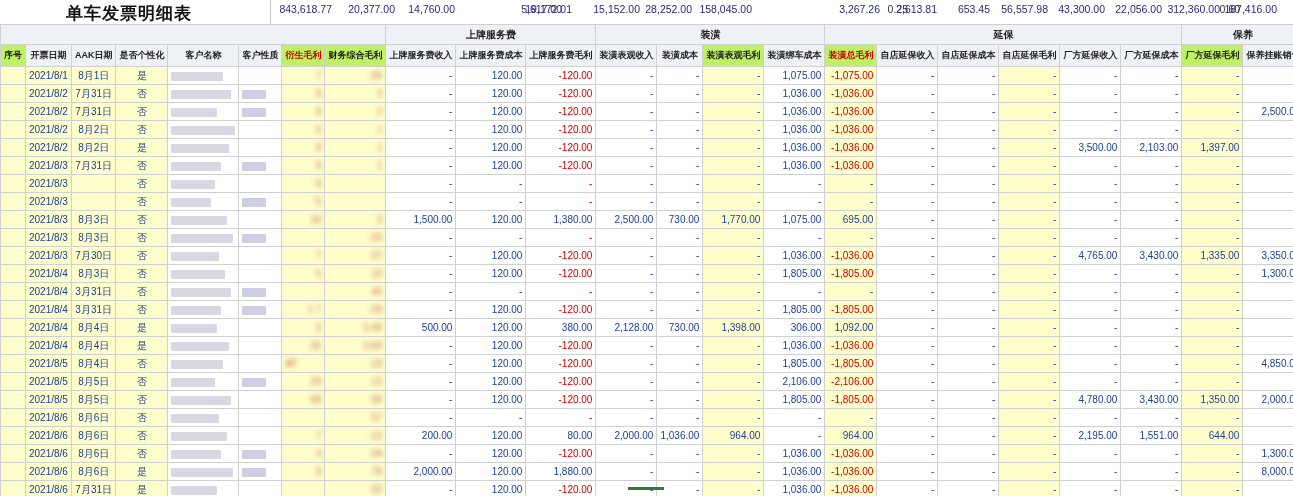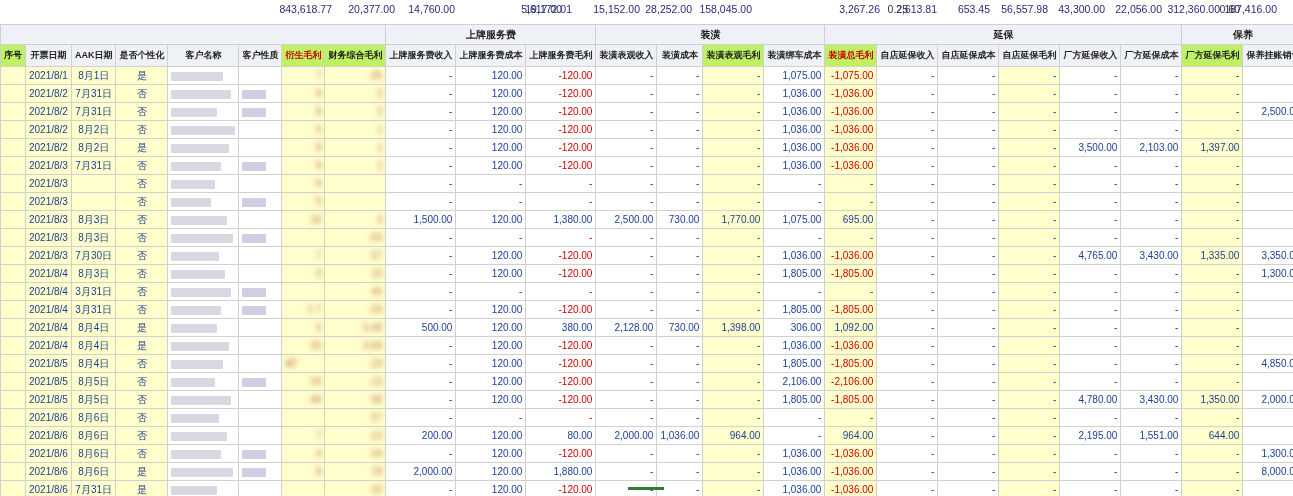--- a/index.html
+++ b/index.html
@@ -60,20 +60,29 @@
       <div class="sumcell" style="left: 820px; width: 60px;">3,267.26</div>
       <div class="sumcell" style="left: 877px; width: 60px;">2,613.81</div>
       <div class="sumcell" style="left: 930px; width: 60px;">653.45</div>
       <div class="sumcell" style="left: 988px; width: 60px;">56,557.98</div>
       <div class="sumcell" style="left: 1045px; width: 60px;">43,300.00</div>
       <div class="sumcell" style="left: 1102px; width: 60px;">22,056.00</div>
       <div class="sumcell" style="left: 1160px; width: 60px;">312,360.00</div>
       <div class="sumcell" style="left: 1217px; width: 60px;">187,416.00</div>
     </div>
 
+  <div class="titlebar">
+    <div class="title">单车发票明细表</div>
+    <div class="company-row">
+      <div class="company-label">*所属公司：</div>
+      <div class="company-input">
+        <span class="caret"></span>
+      </div>
+    </div>
+  </div>
 
   <table class="grid">
     <colgroup id="cols">
         <col style="width: 26px;">
         <col style="width: 56px;">
         <col style="width: 56px;">
         <col style="width: 36px;">
         <col style="width: 78px;">
         <col style="width: 38px;">
         <col style="width: 56px;">

